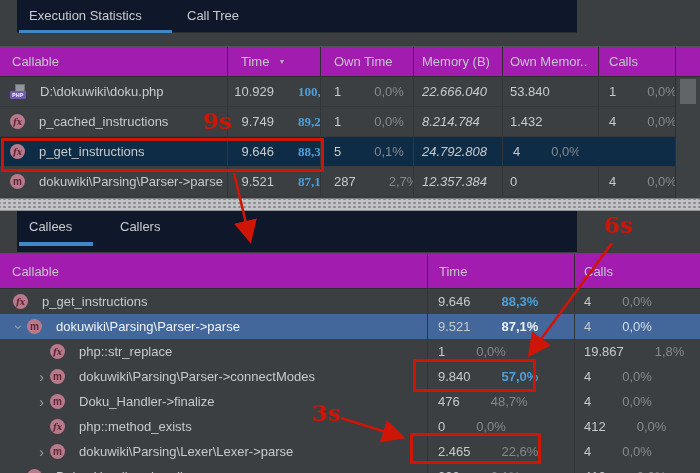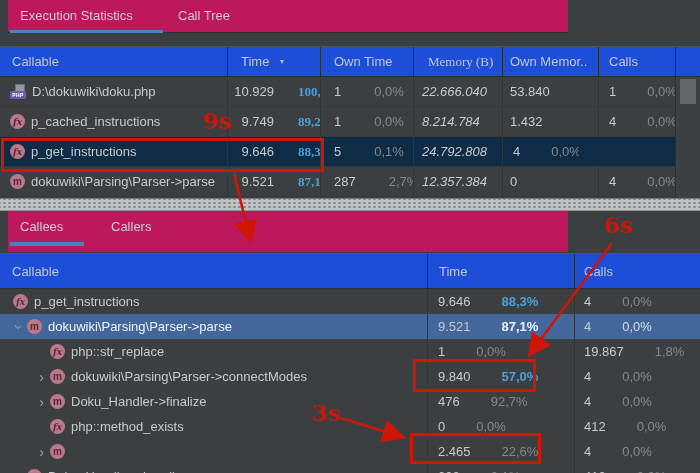--- a/index.html
+++ b/index.html
@@ -2,26 +2,26 @@
 <html><head>
 <meta charset="utf-8">
 <style>
   html,body{margin:0;padding:0;background:#2b2b2b;}
   .app{position:relative;width:700px;height:473px;overflow:hidden;background:#3c3f41;
        font-family:"Liberation Sans",sans-serif;font-size:13px;color:#c6cacc;
        -webkit-font-smoothing:antialiased;}
   .abs{position:absolute;}
 
   
-  .tabbar{left:8px;width:560px;background:#be185d;border-bottom:1px solid #2b2d2f;box-sizing:border-box;}
+  .tabbar{left:17px;width:560px;background:#0f172a;border-bottom:1px solid #2b2d2f;box-sizing:border-box;}
   .tabbar .tab{position:absolute;top:8px;color:#c9cdcf;cursor:default;white-space:nowrap;}
   .underline{position:absolute;height:3.5px;background:#3f87c7;}
 
   
-  .thead{display:flex;background:#1d4ed8;border-top:1px solid #505355;border-bottom:1px solid #2c2e30;
+  .thead{display:flex;background:#a21caf;border-top:1px solid #505355;border-bottom:1px solid #2c2e30;
          box-sizing:border-box;align-items:center;color:#c3c7c9;text-align:right;}
   .thead > div{height:100%;display:flex;align-items:center;box-sizing:border-box;white-space:nowrap;overflow:hidden;}
   .thead > div + div{border-left:1px solid #2d2f31;}
   .sort{font-size:7px;color:#b0b4b6;margin-left:9px;}
 
   .trow{display:flex;align-items:center;box-sizing:border-box;}
   .cell{height:100%;display:flex;align-items:center;box-sizing:border-box;white-space:nowrap;overflow:hidden;}
   .cell + .cell{border-left:1px solid #323538;gap:24px;}
 
   .num{ text-align:right;}
@@ -51,21 +51,21 @@
   .b-cal{width:427px;}
   .b-time{width:147px;padding-left:10px;}
   .b-time .n{margin-right:7px;}
   .b-calls{width:126px;padding-left:9px;}
   .b-calls .n{margin-right:7px;}
   .ind0{padding-left:13px;}
   .ind1{padding-left:10px;}
   .ind2{padding-left:33px;}
   .chev{width:17px;flex-shrink:0;color:#9da2a6;font-size:14px;line-height:1;display:flex;justify-content:center;}
   .chev.down{transform:rotate(90deg);}
-  .lbl{margin-left:6px;}
+  .lbl{margin-left:14px;}
 
   
   .circ{width:15px;height:15px;border-radius:50%;background:#b87a8b;color:#5f2637;flex-shrink:0;
         display:flex;align-items:center;justify-content:center;
         font:italic bold 9px "DejaVu Serif",serif;}
   .circ.m{font:bold 10px "Liberation Sans",sans-serif;font-style:normal;}
   .icon-php{position:relative;width:16px;height:16px;flex-shrink:0;}
   .php-page{position:absolute;right:1px;top:0;width:10px;height:12px;background:#92979b;
             border:1px solid #6e7377;box-sizing:border-box;}
   .php-badge{position:absolute;left:0;bottom:1px;width:16px;height:8px;background:#7059b0;border-radius:1px;
@@ -103,21 +103,21 @@
       <div style="width:227px;padding-left:12px;">
         <span>Callable</span>
       </div>
       <div style="width:93px;padding-left:13px;">
         <span>Time</span>
         <span class="sort">▼</span>
       </div>
       <div style="width:93px;padding-left:13px;">
         <span>Own Time</span>
       </div>
-      <div style="width:89px;padding-left:14px;font-family:Liberation Serif, serif;">
+      <div style="width:89px;padding-left:8px;">
         <span>Memory (B)</span>
       </div>
       <div style="width:96px;padding-left:7px;">
         <span>Own Memor..</span>
       </div>
       <div style="width:77px;padding-left:10px;">
         <span>Calls</span>
       </div>
       <div style="width:25px;"></div>
     </div>
@@ -312,21 +312,21 @@
     </div>
 
     <div class="trow bot">
       <div class="cell b-cal ind2">
         <span class="chev">›</span>
         <span class="circ m">m</span>
         <span class="lbl">Doku_Handler-&gt;finalize</span>
       </div>
       <div class="cell b-time">
           <span class="n">476</span>
-          <span class="mut">92,7%</span>
+          <span class="mut">48,7%</span>
         </div>
       <div class="cell b-calls">
           <span class="n">4</span>
           <span class="mut">0,0%</span>
         </div>
     </div>
 
     <div class="trow bot">
       <div class="cell b-cal ind2">
         <span class="chev"></span>
@@ -340,20 +340,21 @@
       <div class="cell b-calls">
           <span class="n">412</span>
           <span class="mut">0,0%</span>
         </div>
     </div>
 
     <div class="trow bot">
       <div class="cell b-cal ind2">
         <span class="chev">›</span>
         <span class="circ m">m</span>
+        <span class="lbl">dokuwiki\Parsing\Lexer\Lexer-&gt;parse</span>
       </div>
       <div class="cell b-time">
           <span class="n">2.465</span>
           <span class="mut">22,6%</span>
         </div>
       <div class="cell b-calls">
           <span class="n">4</span>
           <span class="mut">0,0%</span>
         </div>
     </div>

